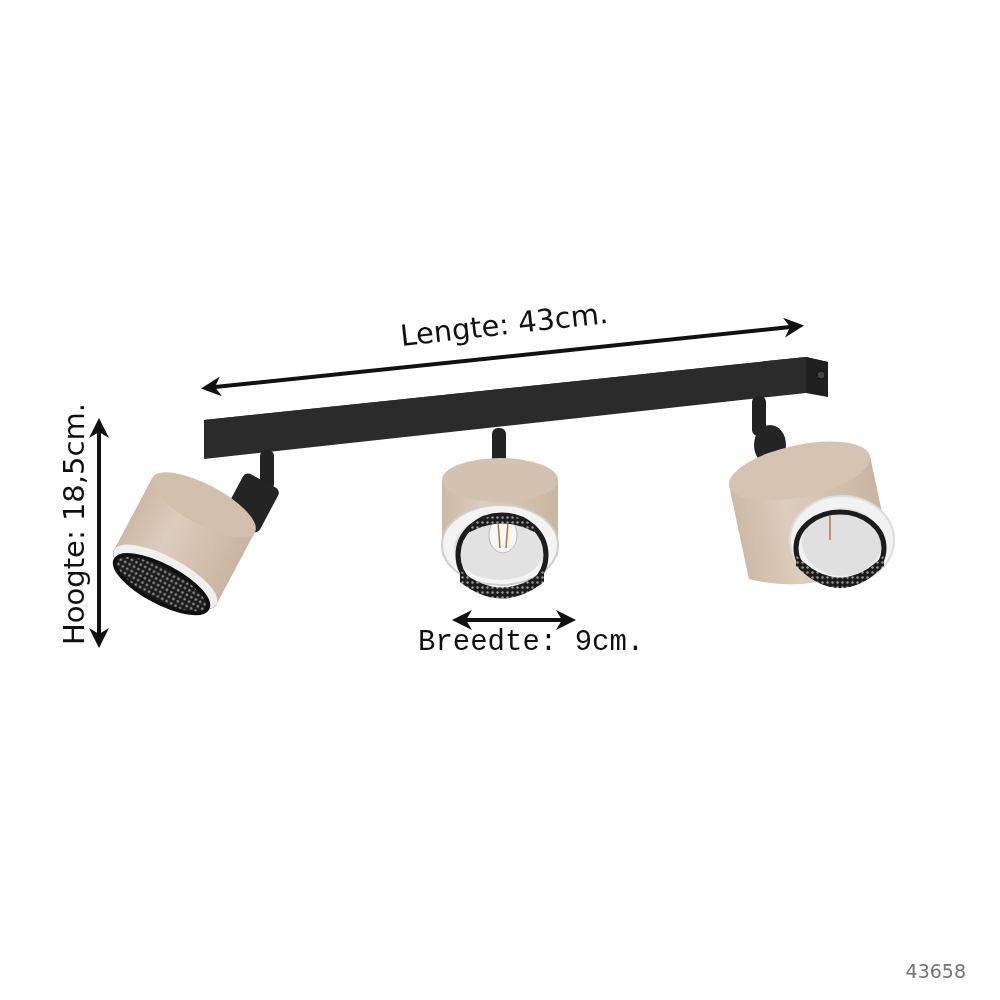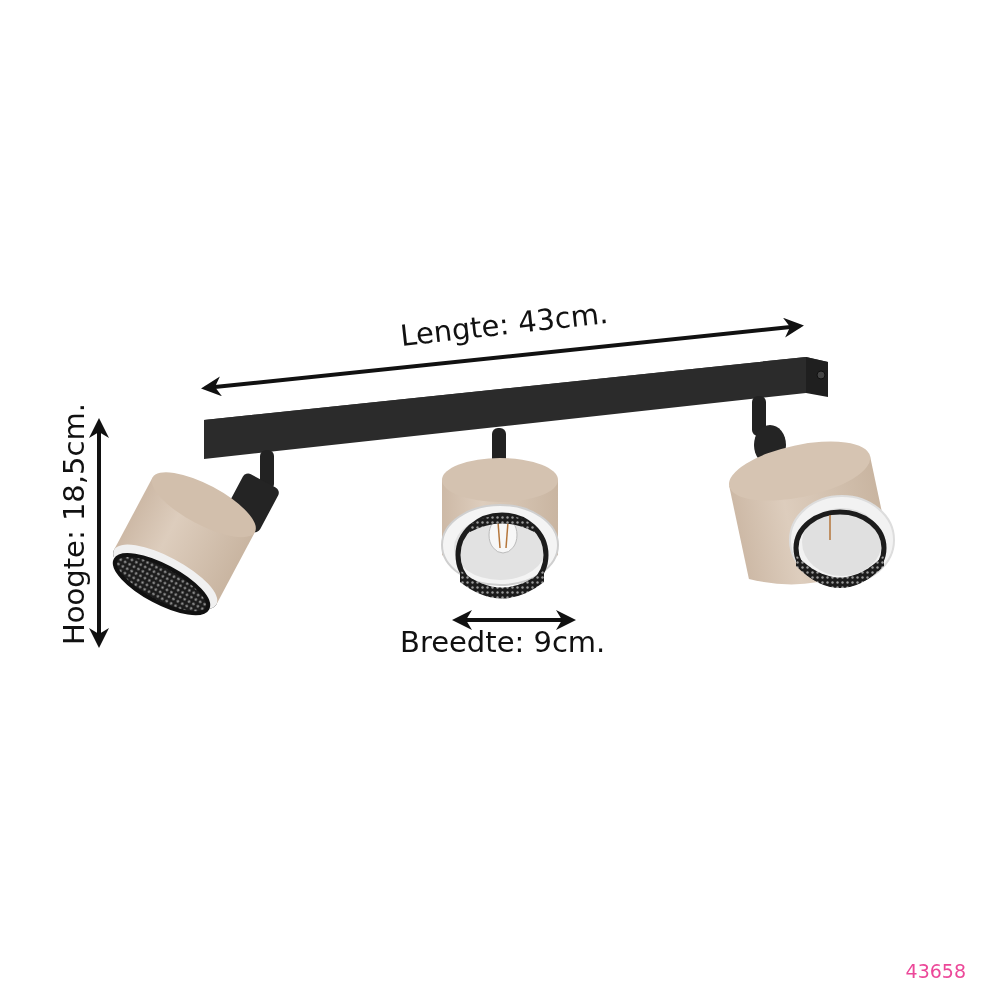--- a/index.html
+++ b/index.html
@@ -3,22 +3,22 @@
   <meta charset="utf-8">
   <style>
     html, body { margin: 0; padding: 0; background: #ffffff; }
     body { width: 1000px; height: 1000px; position: relative; overflow: hidden;
            font-family: "DejaVu Sans", "Liberation Sans", sans-serif; }
     #canvas { position: absolute; left: 0; top: 0; width: 1000px; height: 1000px; }
     .dim-label { position: absolute; color: #111111; font-size: 29px; white-space: nowrap;
                  font-family: "DejaVu Sans", "Liberation Sans", sans-serif; line-height: 1; }
     #label-length { left: 402px; top: 322px; transform: rotate(-6.4deg); transform-origin: left bottom; }
     #label-height { left: 60px; top: 645px; transform: rotate(-90deg); transform-origin: left top; }
-    #label-width  { left: 400px; top: 628px; }
-    #product-code { position: absolute; right: 34px; top: 960px; font-size: 19px; color: #ec4899; }
+    #label-width  { left: 418px; top: 628px; font-family: Liberation Mono, monospace; }
+    #product-code { position: absolute; right: 34px; top: 960px; font-size: 19px; color: #737373; }
   </style>
 </head>
 <body>
 
 <div id="canvas">
   <svg width="1000" height="1000" viewBox="0 0 1000 1000" xmlns="http://www.w3.org/2000/svg">
     <defs>
       <marker id="arrowhead" viewBox="0 0 10 10" refX="8" refY="5" markerWidth="5" markerHeight="5" orient="auto-start-reverse">
         <path d="M0,0 L10,5 L0,10 L3,5 z" fill="#111111"></path>
       </marker>

